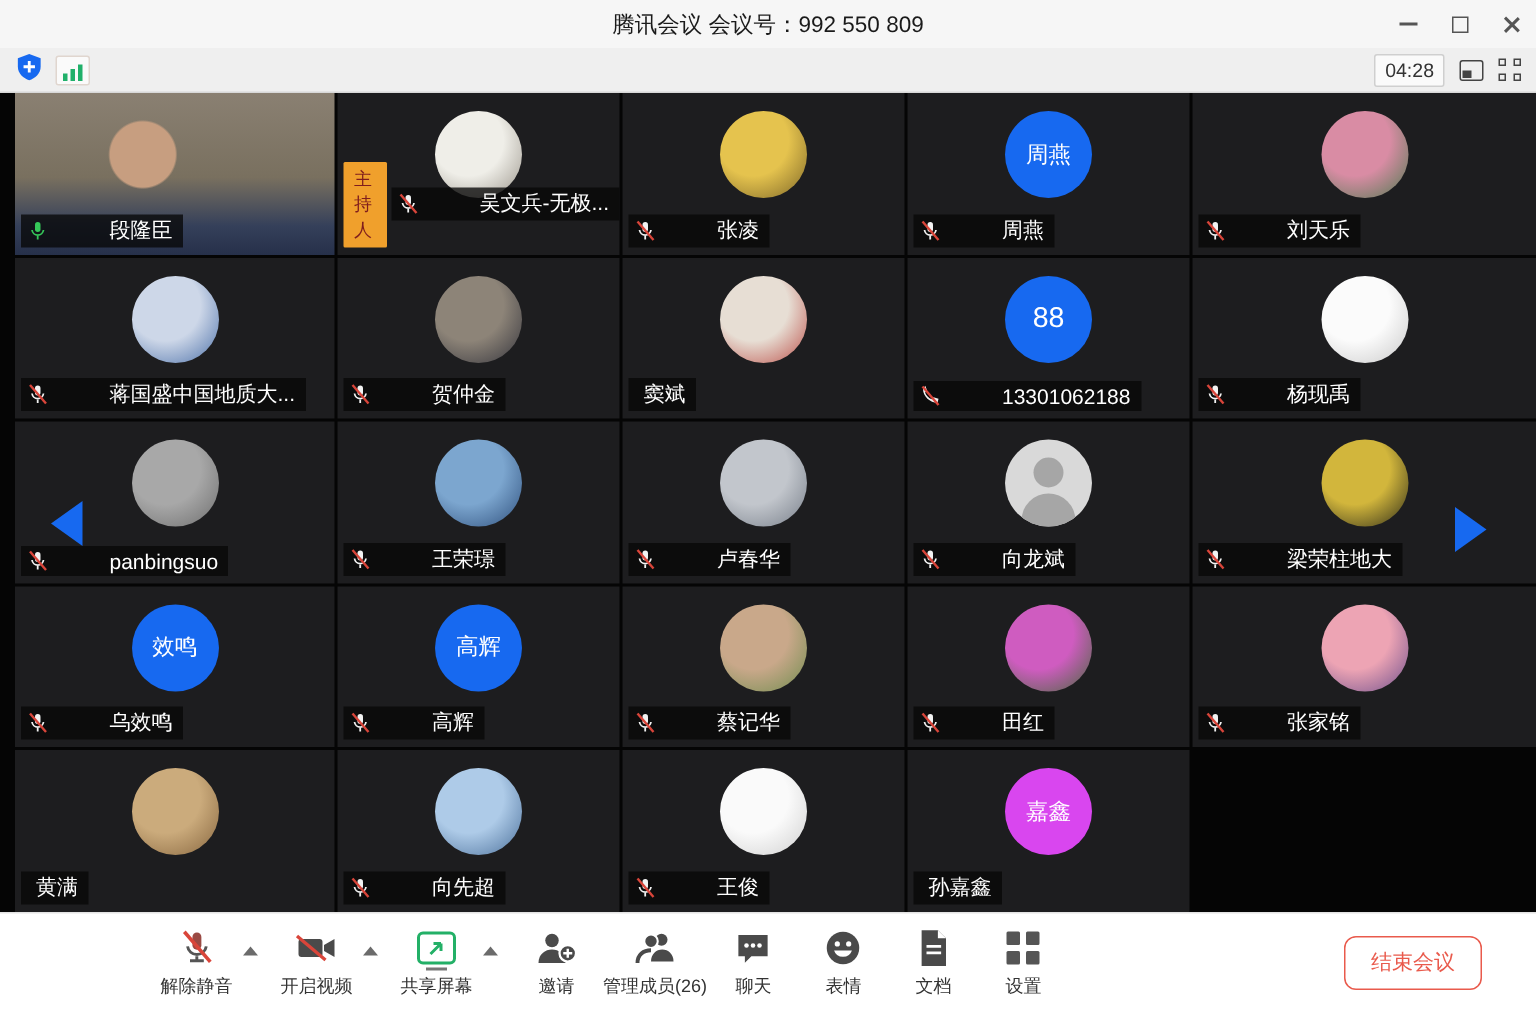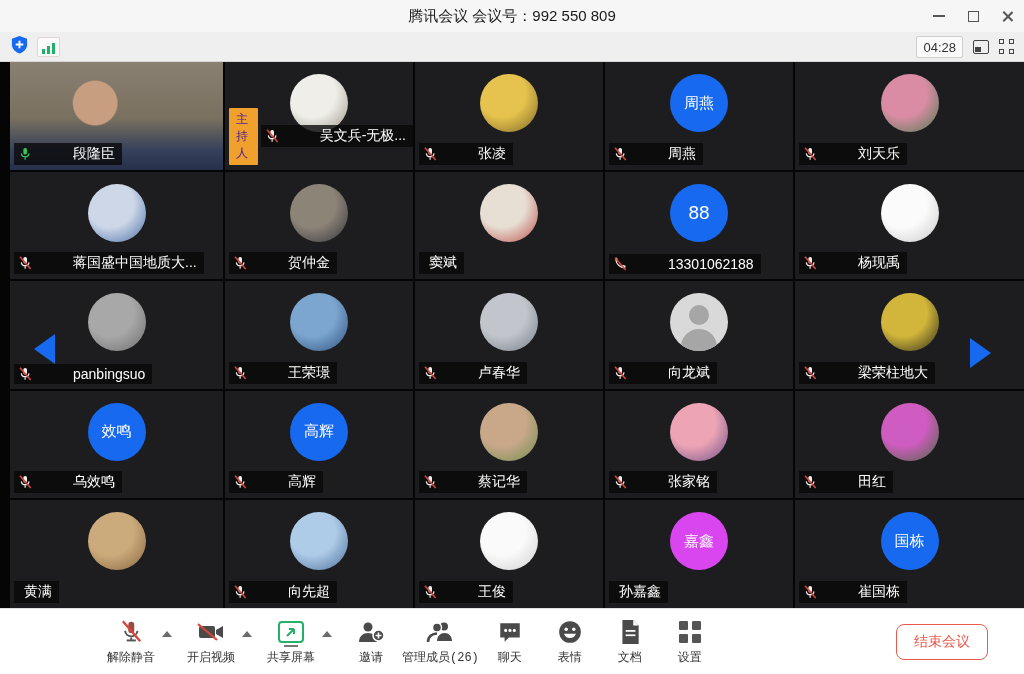--- a/index.html
+++ b/index.html
@@ -52,42 +52,42 @@
   .default-person { position:relative; width:58px; height:58px; border-radius:50%; background:#d9d9d9; overflow:hidden; }
   .default-person::before { content:""; position:absolute; left:50%; top:12px; transform:translateX(-50%);
                             width:20px; height:20px; border-radius:50%; background:#a6a6a6; }
   .default-person::after { content:""; position:absolute; left:50%; top:36px; transform:translateX(-50%);
                            width:36px; height:26px; border-radius:18px 18px 0 0; background:#a6a6a6; }
   .tile.video-tile { background:
       radial-gradient(circle at 40% 38%, #c79e80 0 15%, rgba(0,0,0,0) 16%),
       linear-gradient(180deg,#8a8072 0%,#79705f 52%,#35405a 82%,#26304a 100%); }
 
   .namebar { position:absolute; left:4px; bottom:5px; display:flex; align-items:center; }
-  .host-chip { background:#f0a02c; color:#4c1d95; font-size:12px; padding:3px 7px; margin-right:3px; border-radius:1px; display:none; }
+  .host-chip { background:#f0a02c; color:#7f1d1d; font-size:12px; padding:3px 7px; margin-right:3px; border-radius:1px; display:none; }
   .tile[data-badge="1"] .host-chip { display:inline-block; }
   .namepill { display:flex; align-items:center; background:rgba(8,8,8,0.78); padding:2px 7px 2px 3px;gap:37px; }
   .name-text { color:#fff; font-size:14px; margin-left:3px; white-space:nowrap; }
   .mic { width:16px; height:16px; display:none; }
   .tile[data-mic="on"]    .mic-on    { display:block; }
   .tile[data-mic="muted"] .mic-muted { display:block; }
   .tile[data-mic="phone"] .mic-phone { display:block; }
   .tile[data-mic="none"]  .namepill  { padding-left:7px;justify-content:center; }
 
   .speak-tip { position:absolute; right:0; top:44px; width:180px; height:33px; background:#4a4a4a;
                border-radius:2px; color:#fff; font-size:13px; display:flex; align-items:center;
                justify-content:center; z-index:5; }
   .page-arrow { position:absolute; width:0; height:0; z-index:4; cursor:pointer; }
   .arrow-left  { left:34px; top:272px; border-top:15px solid transparent; border-bottom:15px solid transparent; border-right:21px solid #1769f0; }
   .arrow-right { right:33px; top:276px; border-top:15px solid transparent; border-bottom:15px solid transparent; border-left:21px solid #1769f0; }
 
   
   .bottombar { position:absolute; left:0; right:0; bottom:0; height:66px; background:#fff;
                border-top:1px solid #e3e3e3; display:flex; align-items:center; padding-left:102px; }
   .tb-item { display:flex; flex-direction:column; align-items:center; justify-content:space-between;
-             min-width:58px; margin-right:2px; cursor:pointer;font-family:Liberation Mono, monospace; }
+             min-width:58px; margin-right:2px; cursor:pointer; }
   .tb-item .tb-icon { height:28px; display:flex; align-items:center; justify-content:center; }
   .tb-label { font-size:12px; color:#333; margin-top:3px; white-space:nowrap; }
   .tb-caret { width:0; height:0; border-left:5px solid transparent; border-right:5px solid transparent;
               border-bottom:6px solid #6b6b6b; margin:0 10px 16px 0; cursor:pointer; }
   .end-btn { position:absolute; right:36px; top:50%; transform:translateY(-50%);
              border:1px solid #e95a4c; color:#e95a4c; background:#fff; font-size:14px;
              padding:8px 17px; border-radius:8px; cursor:pointer;
              font-family:"Liberation Sans","DejaVu Sans",sans-serif; }
   .share-box { width:26px; height:22px; border:2px solid #23b067; border-radius:4px;
                display:flex; align-items:center; justify-content:center; position:relative; }
@@ -467,54 +467,54 @@
               <path d="M6.5 11 a5.8 5.8 0 0 0 11.5 0" fill="none" stroke="#f2f2f2" stroke-width="1.8"></path>
               <line x1="12.2" y1="17" x2="12.2" y2="20.5" stroke="#f2f2f2" stroke-width="1.8"></line>
               <line x1="4.5" y1="2.5" x2="20.5" y2="21" stroke="#d9453a" stroke-width="2.4"></line>
             </svg>
 
           <span class="name-text">蔡记华</span>
         </span>
       </div>
     </div>
       <div class="tile" data-mic="muted">
+      <div class="avatar" style="background: radial-gradient(circle at 38% 34%, rgb(207, 92, 192) 0px, rgb(207, 92, 192) 45%, rgb(71, 105, 60) 100%);">
+          <span class="av-text"></span>
+        </div>
+      <div class="namebar">
+
+        <span class="namepill">
+
+          <svg class="mic mic-muted" viewBox="0 0 24 24">
+              <rect x="9.5" y="3" width="5.5" height="10" rx="2.7" fill="#f2f2f2"></rect>
+              <path d="M6.5 11 a5.8 5.8 0 0 0 11.5 0" fill="none" stroke="#f2f2f2" stroke-width="1.8"></path>
+              <line x1="12.2" y1="17" x2="12.2" y2="20.5" stroke="#f2f2f2" stroke-width="1.8"></line>
+              <line x1="4.5" y1="2.5" x2="20.5" y2="21" stroke="#d9453a" stroke-width="2.4"></line>
+            </svg>
+
+          <span class="name-text">田红</span>
+        </span>
+      </div>
+    </div>
+      <div class="tile" data-mic="muted">
       <div class="avatar" style="background: radial-gradient(circle at 38% 34%, rgb(237, 164, 180) 0px, rgb(237, 164, 180) 45%, rgb(109, 79, 140) 100%);">
           <span class="av-text"></span>
         </div>
       <div class="namebar">
 
         <span class="namepill">
 
           <svg class="mic mic-muted" viewBox="0 0 24 24">
               <rect x="9.5" y="3" width="5.5" height="10" rx="2.7" fill="#f2f2f2"></rect>
               <path d="M6.5 11 a5.8 5.8 0 0 0 11.5 0" fill="none" stroke="#f2f2f2" stroke-width="1.8"></path>
               <line x1="12.2" y1="17" x2="12.2" y2="20.5" stroke="#f2f2f2" stroke-width="1.8"></line>
               <line x1="4.5" y1="2.5" x2="20.5" y2="21" stroke="#d9453a" stroke-width="2.4"></line>
             </svg>
 
           <span class="name-text">张家铭</span>
-        </span>
-      </div>
-    </div>
-      <div class="tile" data-mic="muted">
-      <div class="avatar" style="background: radial-gradient(circle at 38% 34%, rgb(207, 92, 192) 0px, rgb(207, 92, 192) 45%, rgb(71, 105, 60) 100%);">
-          <span class="av-text"></span>
-        </div>
-      <div class="namebar">
-
-        <span class="namepill">
-
-          <svg class="mic mic-muted" viewBox="0 0 24 24">
-              <rect x="9.5" y="3" width="5.5" height="10" rx="2.7" fill="#f2f2f2"></rect>
-              <path d="M6.5 11 a5.8 5.8 0 0 0 11.5 0" fill="none" stroke="#f2f2f2" stroke-width="1.8"></path>
-              <line x1="12.2" y1="17" x2="12.2" y2="20.5" stroke="#f2f2f2" stroke-width="1.8"></line>
-              <line x1="4.5" y1="2.5" x2="20.5" y2="21" stroke="#d9453a" stroke-width="2.4"></line>
-            </svg>
-
-          <span class="name-text">田红</span>
         </span>
       </div>
     </div>
       <div class="tile" data-mic="none">
       <div class="avatar" style="background: radial-gradient(circle at 38% 34%, rgb(203, 171, 124) 0px, rgb(203, 171, 124) 45%, rgb(134, 101, 62) 100%);">
           <span class="av-text"></span>
         </div>
       <div class="namebar">
 
         <span class="namepill">
@@ -563,39 +563,20 @@
     </div>
       <div class="tile" data-mic="none">
       <div class="avatar" style="background: #d946ef;">
           <span class="av-text">嘉鑫</span>
         </div>
       <div class="namebar">
 
         <span class="namepill">
 
           <span class="name-text">孙嘉鑫</span>
-        </span>
-      </div>
-    </div>
-      <div class="tile" data-mic="muted">
-      <div class="avatar" style="background: rgb(23, 105, 240);">
-          <span class="av-text">国栋</span>
-        </div>
-      <div class="namebar">
-
-        <span class="namepill">
-
-          <svg class="mic mic-muted" viewBox="0 0 24 24">
-              <rect x="9.5" y="3" width="5.5" height="10" rx="2.7" fill="#f2f2f2"></rect>
-              <path d="M6.5 11 a5.8 5.8 0 0 0 11.5 0" fill="none" stroke="#f2f2f2" stroke-width="1.8"></path>
-              <line x1="12.2" y1="17" x2="12.2" y2="20.5" stroke="#f2f2f2" stroke-width="1.8"></line>
-              <line x1="4.5" y1="2.5" x2="20.5" y2="21" stroke="#d9453a" stroke-width="2.4"></line>
-            </svg>
-
-          <span class="name-text">崔国栋</span>
         </span>
       </div>
     </div>
     <div class="page-arrow arrow-left"></div>
     <div class="page-arrow arrow-right"></div>
   </div>
 
   <div class="bottombar">
 
     <div class="tb-item">

